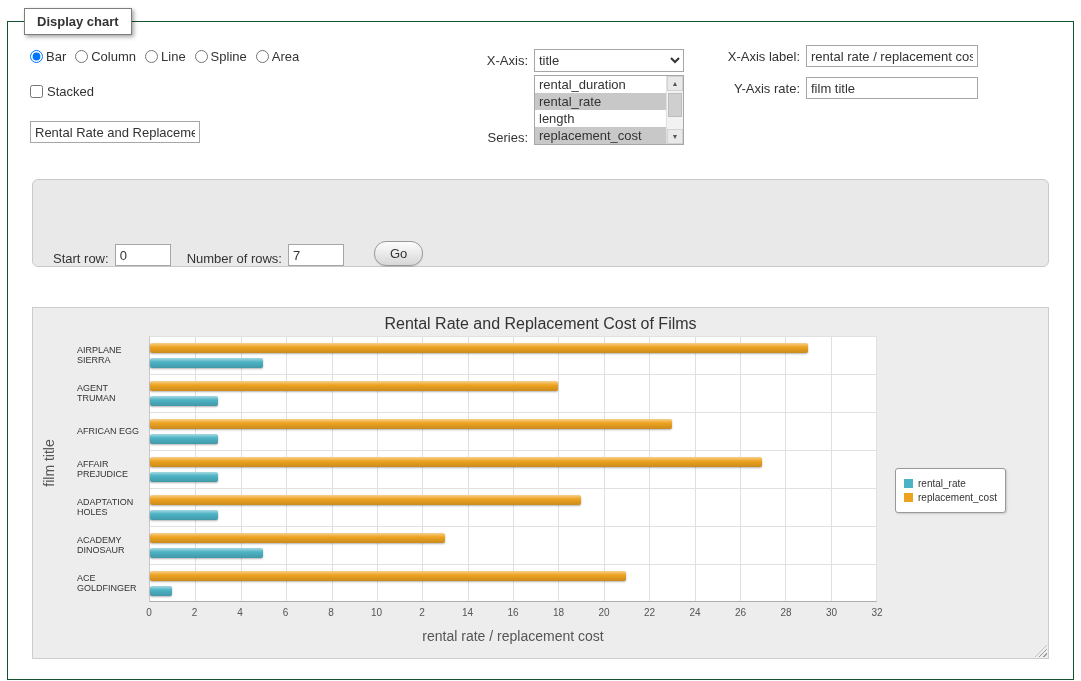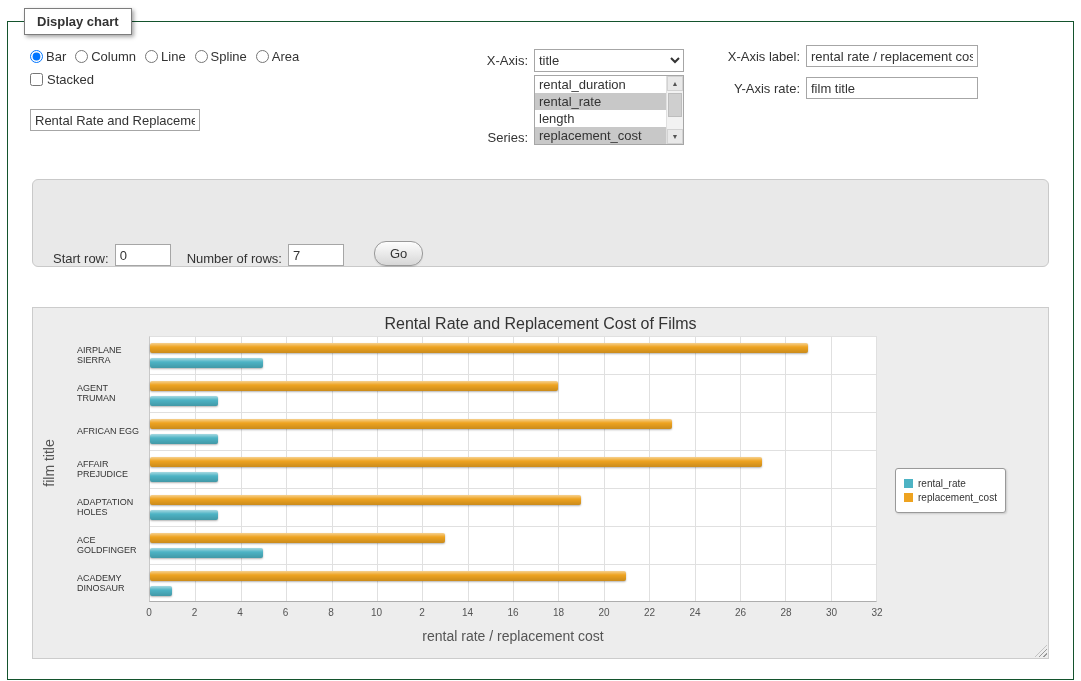--- a/index.html
+++ b/index.html
@@ -16,21 +16,21 @@
   legend.box {
     margin-left:16px; border:1px solid #7d7d7d; background:#fff;
     padding:5px 12px; font-weight:bold; font-size:13px;
     box-shadow:2px 2px 4px rgba(0,0,0,.35);
   }
   .controls { position:relative; height:122px; }
   .left-controls { position:absolute; left:22px; top:14px; }
   .radio-row { display:flex; align-items:center; }
   .radio-item { display:flex; align-items:center; margin-right:9px; }
   .radio-item input { margin:0 3px 0 0; }
-  .stacked-row { display:flex; align-items:center; margin-top:8px; }
+  .stacked-row { display:flex; align-items:center; margin-top:20px; }
   .stacked-row input { margin:0 4px 0 0; }
   input[type=text] {
     border:1px solid #a6a6a6; padding:3px 4px; font-size:13px;
     font-family:inherit; color:#333; height:22px; background:#fff;
   }
   .title-input { display:block; margin-top:22px; width:170px; }
   .mid-controls { position:absolute; left:448px; top:14px; }
   .field-row { display:flex; align-items:center; }
   .mid-controls .lbl { width:72px; text-align:right; margin-right:6px; }
   select.x-axis-select {
@@ -217,22 +217,22 @@
 
   <div class="chart-panel">
     <div class="chart-title">Rental Rate and Replacement Cost of Films</div>
     <div class="y-axis-title">film title</div>
     <div class="category-labels">
         <div class="cat-label">AIRPLANE SIERRA</div>
         <div class="cat-label">AGENT TRUMAN</div>
         <div class="cat-label">AFRICAN EGG</div>
         <div class="cat-label">AFFAIR PREJUDICE</div>
         <div class="cat-label">ADAPTATION HOLES</div>
+        <div class="cat-label">ACADEMY DINOSAUR</div>
         <div class="cat-label">ACE GOLDFINGER</div>
-        <div class="cat-label">ACADEMY DINOSAUR</div>
       </div>
     <div class="plot">
       <div class="gridlines">
           <div class="gridline" style="left: 6.25%;"></div>
           <div class="gridline" style="left: 12.5%;"></div>
           <div class="gridline" style="left: 18.75%;"></div>
           <div class="gridline" style="left: 25%;"></div>
           <div class="gridline" style="left: 31.25%;"></div>
           <div class="gridline" style="left: 37.5%;"></div>
           <div class="gridline" style="left: 43.75%;"></div>

